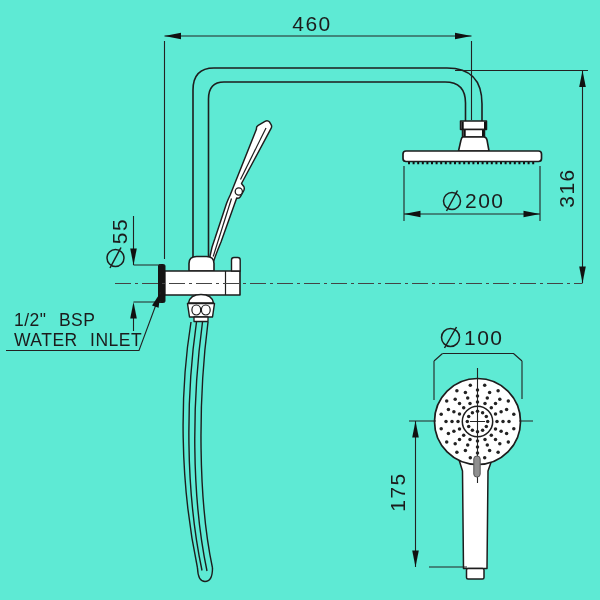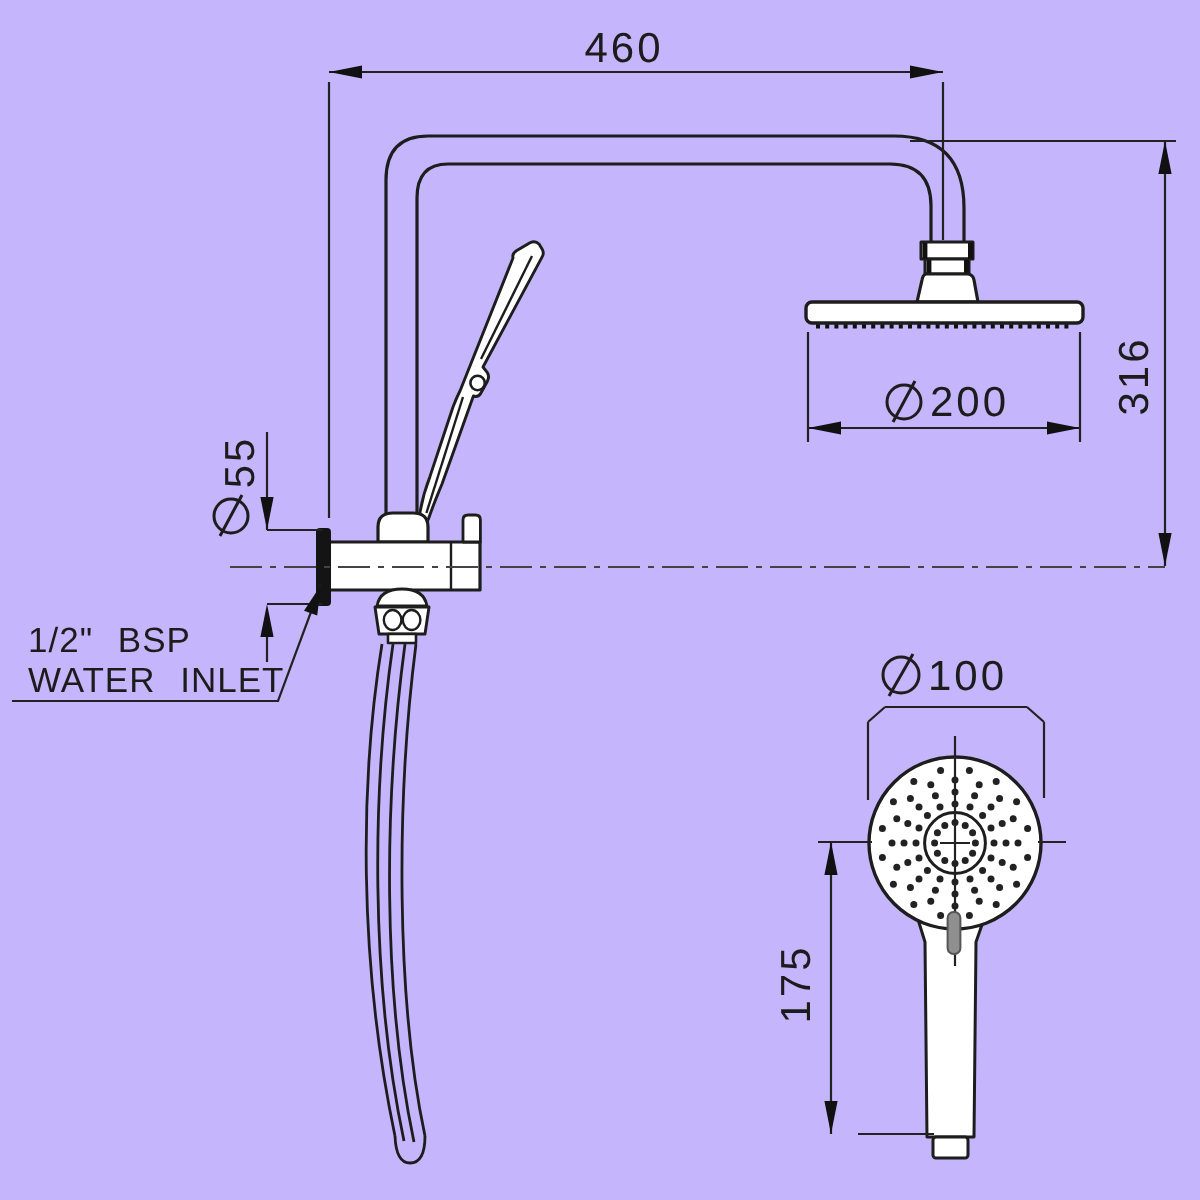--- a/index.html
+++ b/index.html
@@ -1,16 +1,16 @@
 <!DOCTYPE html>
 <html><head>
 <meta charset="utf-8">
 <style>
   html,body{margin:0;padding:0;background:#fff;}
-  .stage{width:600px;height:600px;background:#c4b5fd;position:relative;overflow:hidden;
+  .stage{width:600px;height:600px;background:#5eead4;position:relative;overflow:hidden;
          font-family:"Liberation Sans", sans-serif;}
   svg{display:block;}
   text{fill:#1c1c1c;font-family:"Liberation Sans", sans-serif;}
   .dimtxt{font-size:21px;letter-spacing:1.5px;}
   .lbltxt{font-size:17.5px;letter-spacing:.5px;word-spacing:7px;}
   .part{fill:#ffffff;stroke:#1d1d1d;stroke-width:1.6;stroke-linejoin:round;stroke-linecap:round;}
   .partln{fill:none;stroke:#1d1d1d;stroke-width:1.6;stroke-linejoin:round;stroke-linecap:round;}
   .thin{fill:none;stroke:#1d1d1d;stroke-width:1.2;}
   .dim{fill:none;stroke:#222;stroke-width:1.1;}
   .arr{fill:#111;stroke:none;}

